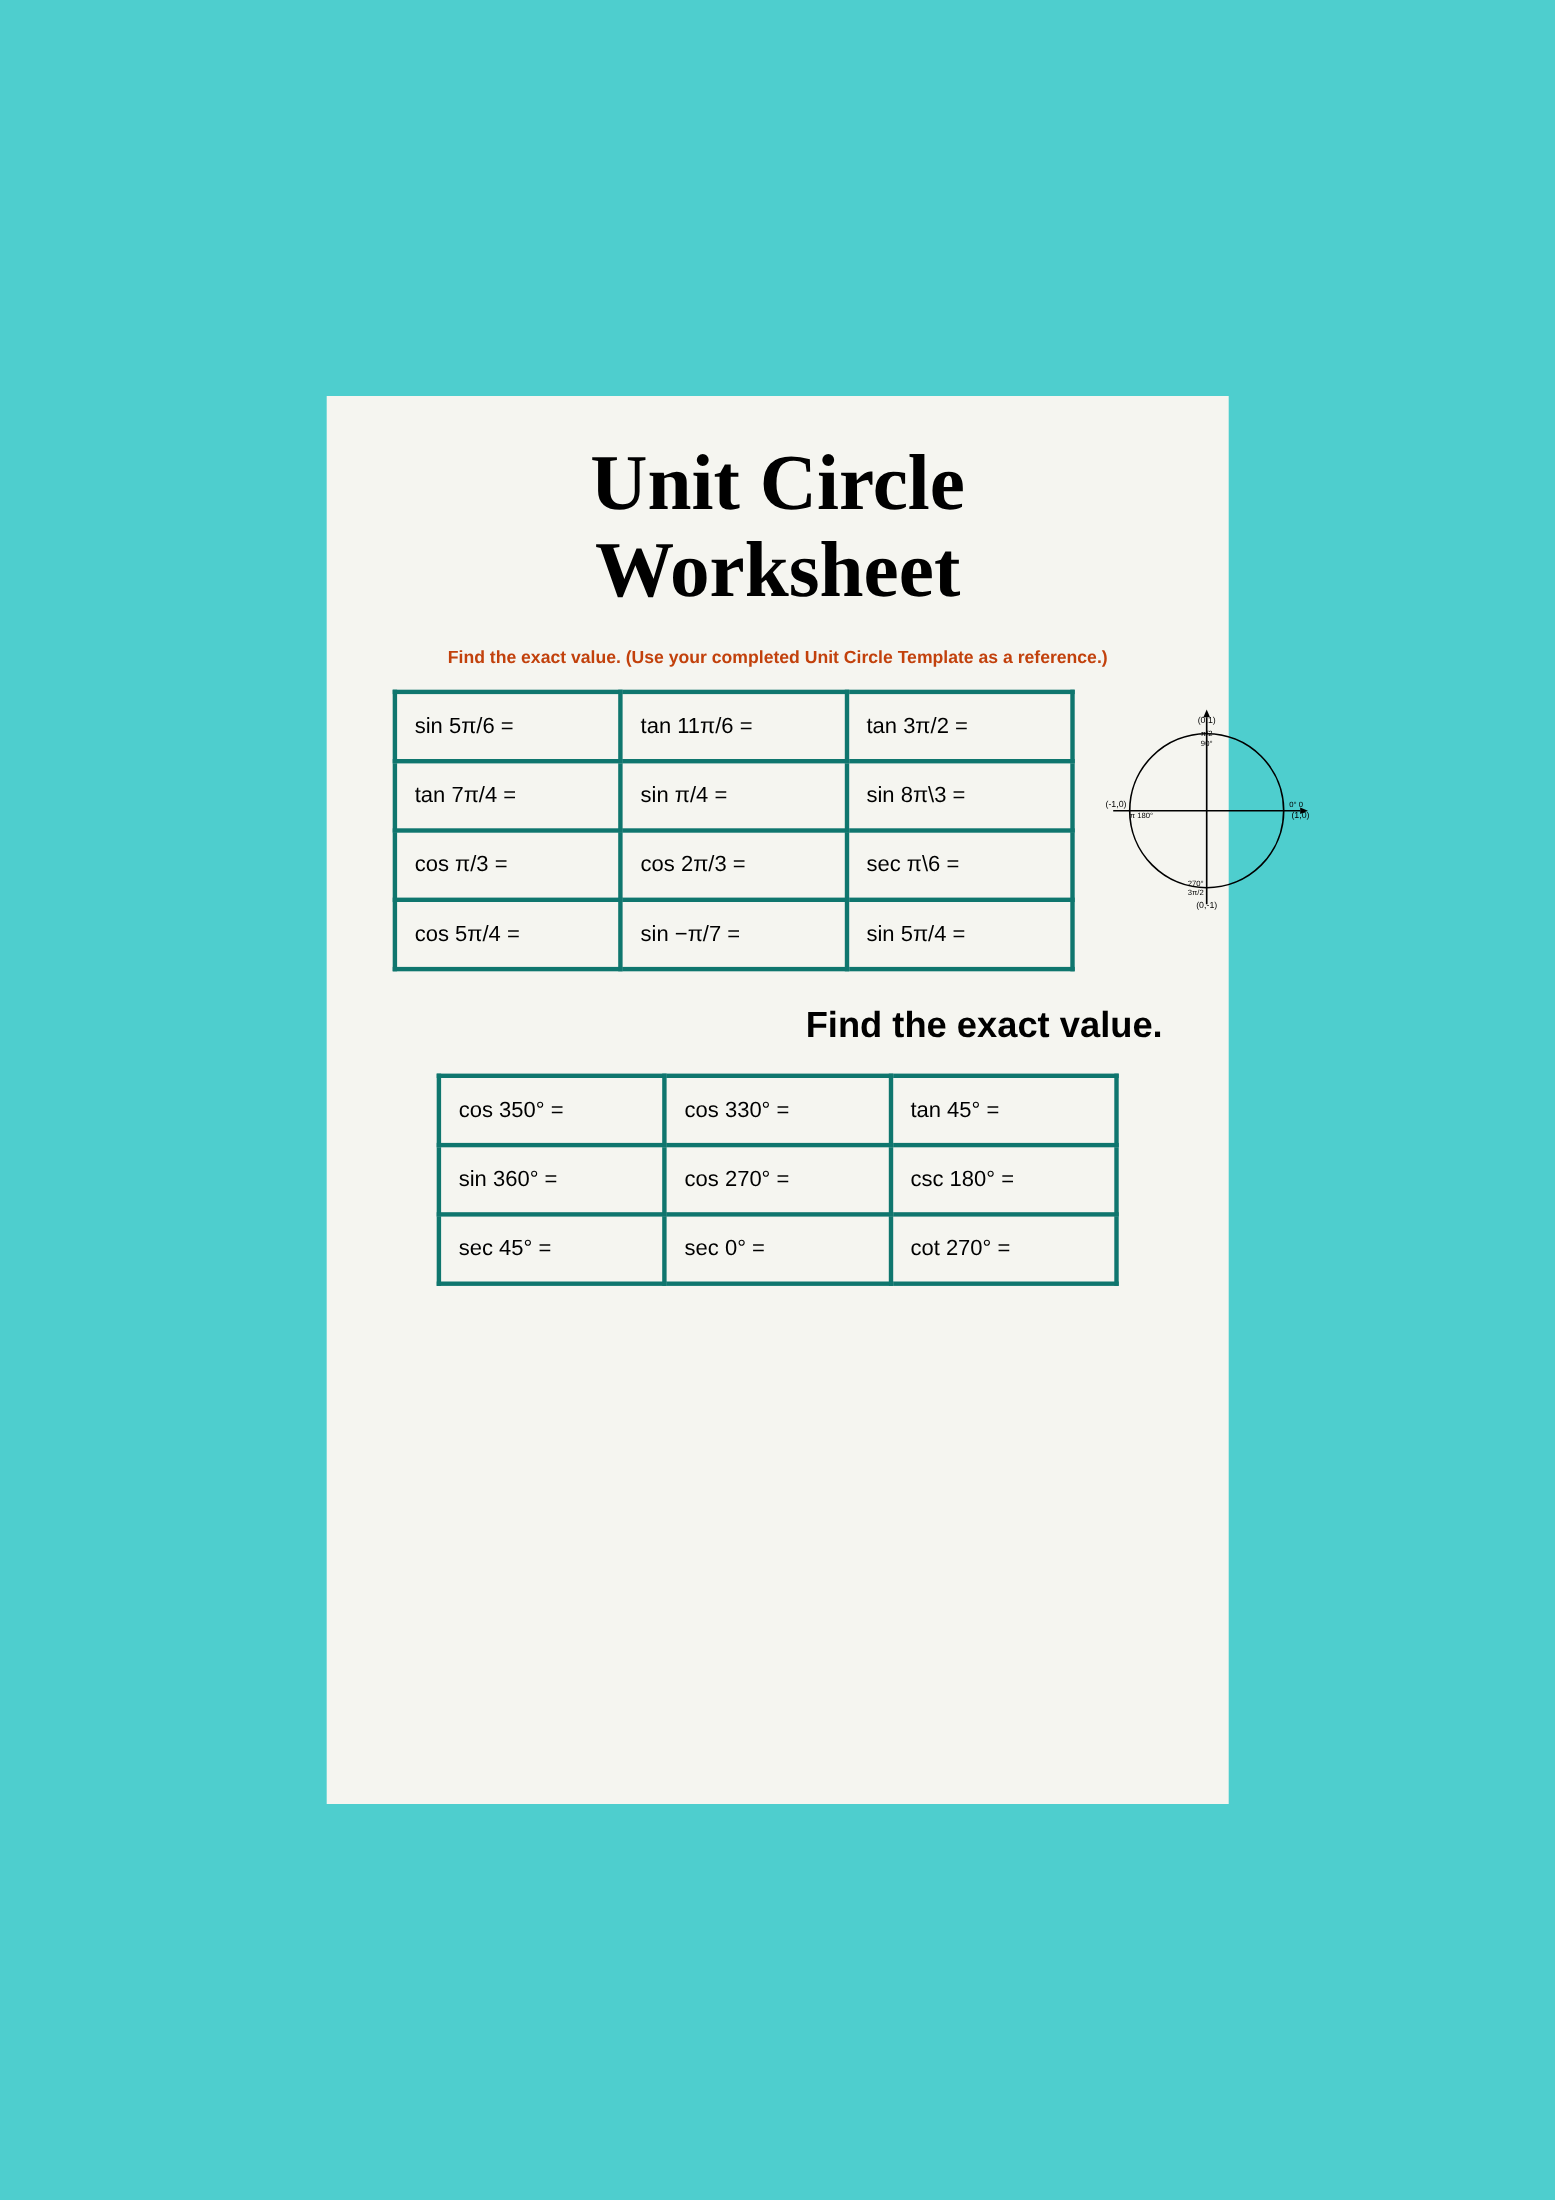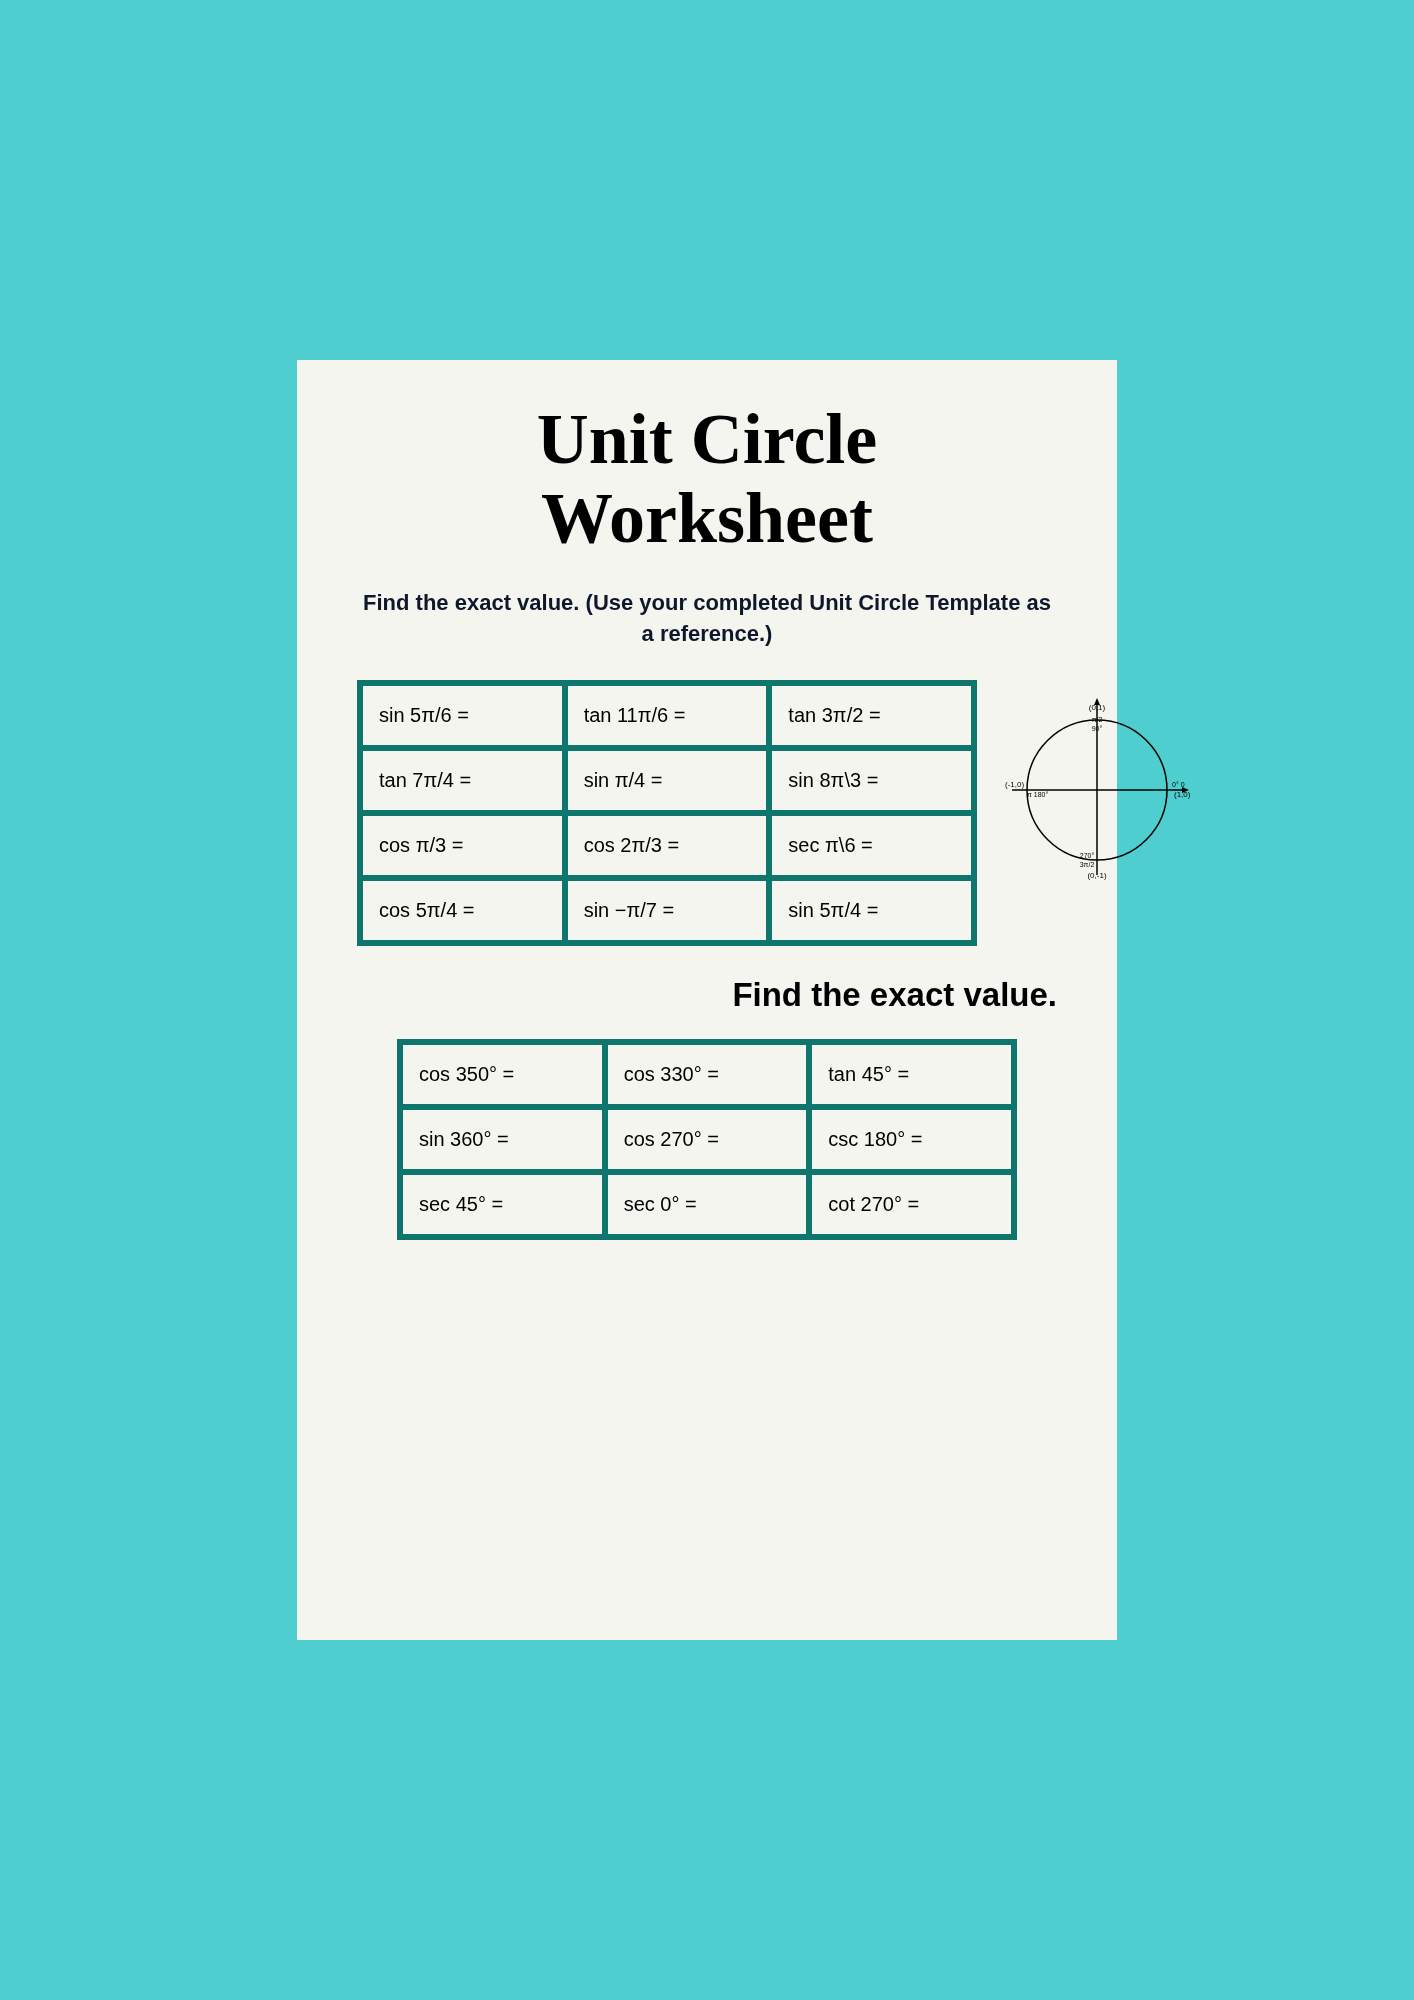--- a/index.html
+++ b/index.html
@@ -27,24 +27,24 @@
       font-size: 72px;
       font-weight: 900;
       font-family: Georgia, serif;
       line-height: 1.1;
       margin-bottom: 30px;
       color: #000;
     }
 
     .subtitle {
       text-align: center;
-      font-size: 22px;
+      font-size: 16px;
       font-weight: 700;
-      margin-bottom: 30px;
-      color: #0f172a;
+      margin-bottom: 16px;
+      color: #c2410c;
       line-height: 1.4;
     }
 
     .section-label {
       text-align: right;
       font-size: 33px;
       font-weight: 700;
       margin: 30px 0 25px 0;
       color: #000;
     }
@@ -65,21 +65,21 @@
       width: 620px;
     }
 
     .table2 {
       width: 620px;
       margin: 0 auto;
       display: block;
     }
 
     td {
-      border: 6px solid #0f766e;
+      border: 4px solid #0f766e;
       padding: 18px 16px;
       font-size: 20px;
       font-weight: 500;
       width: 206px;
       color: #000;
     }
 
     .unit-circle-container {
       width: 220px;
       flex-shrink: 0;

